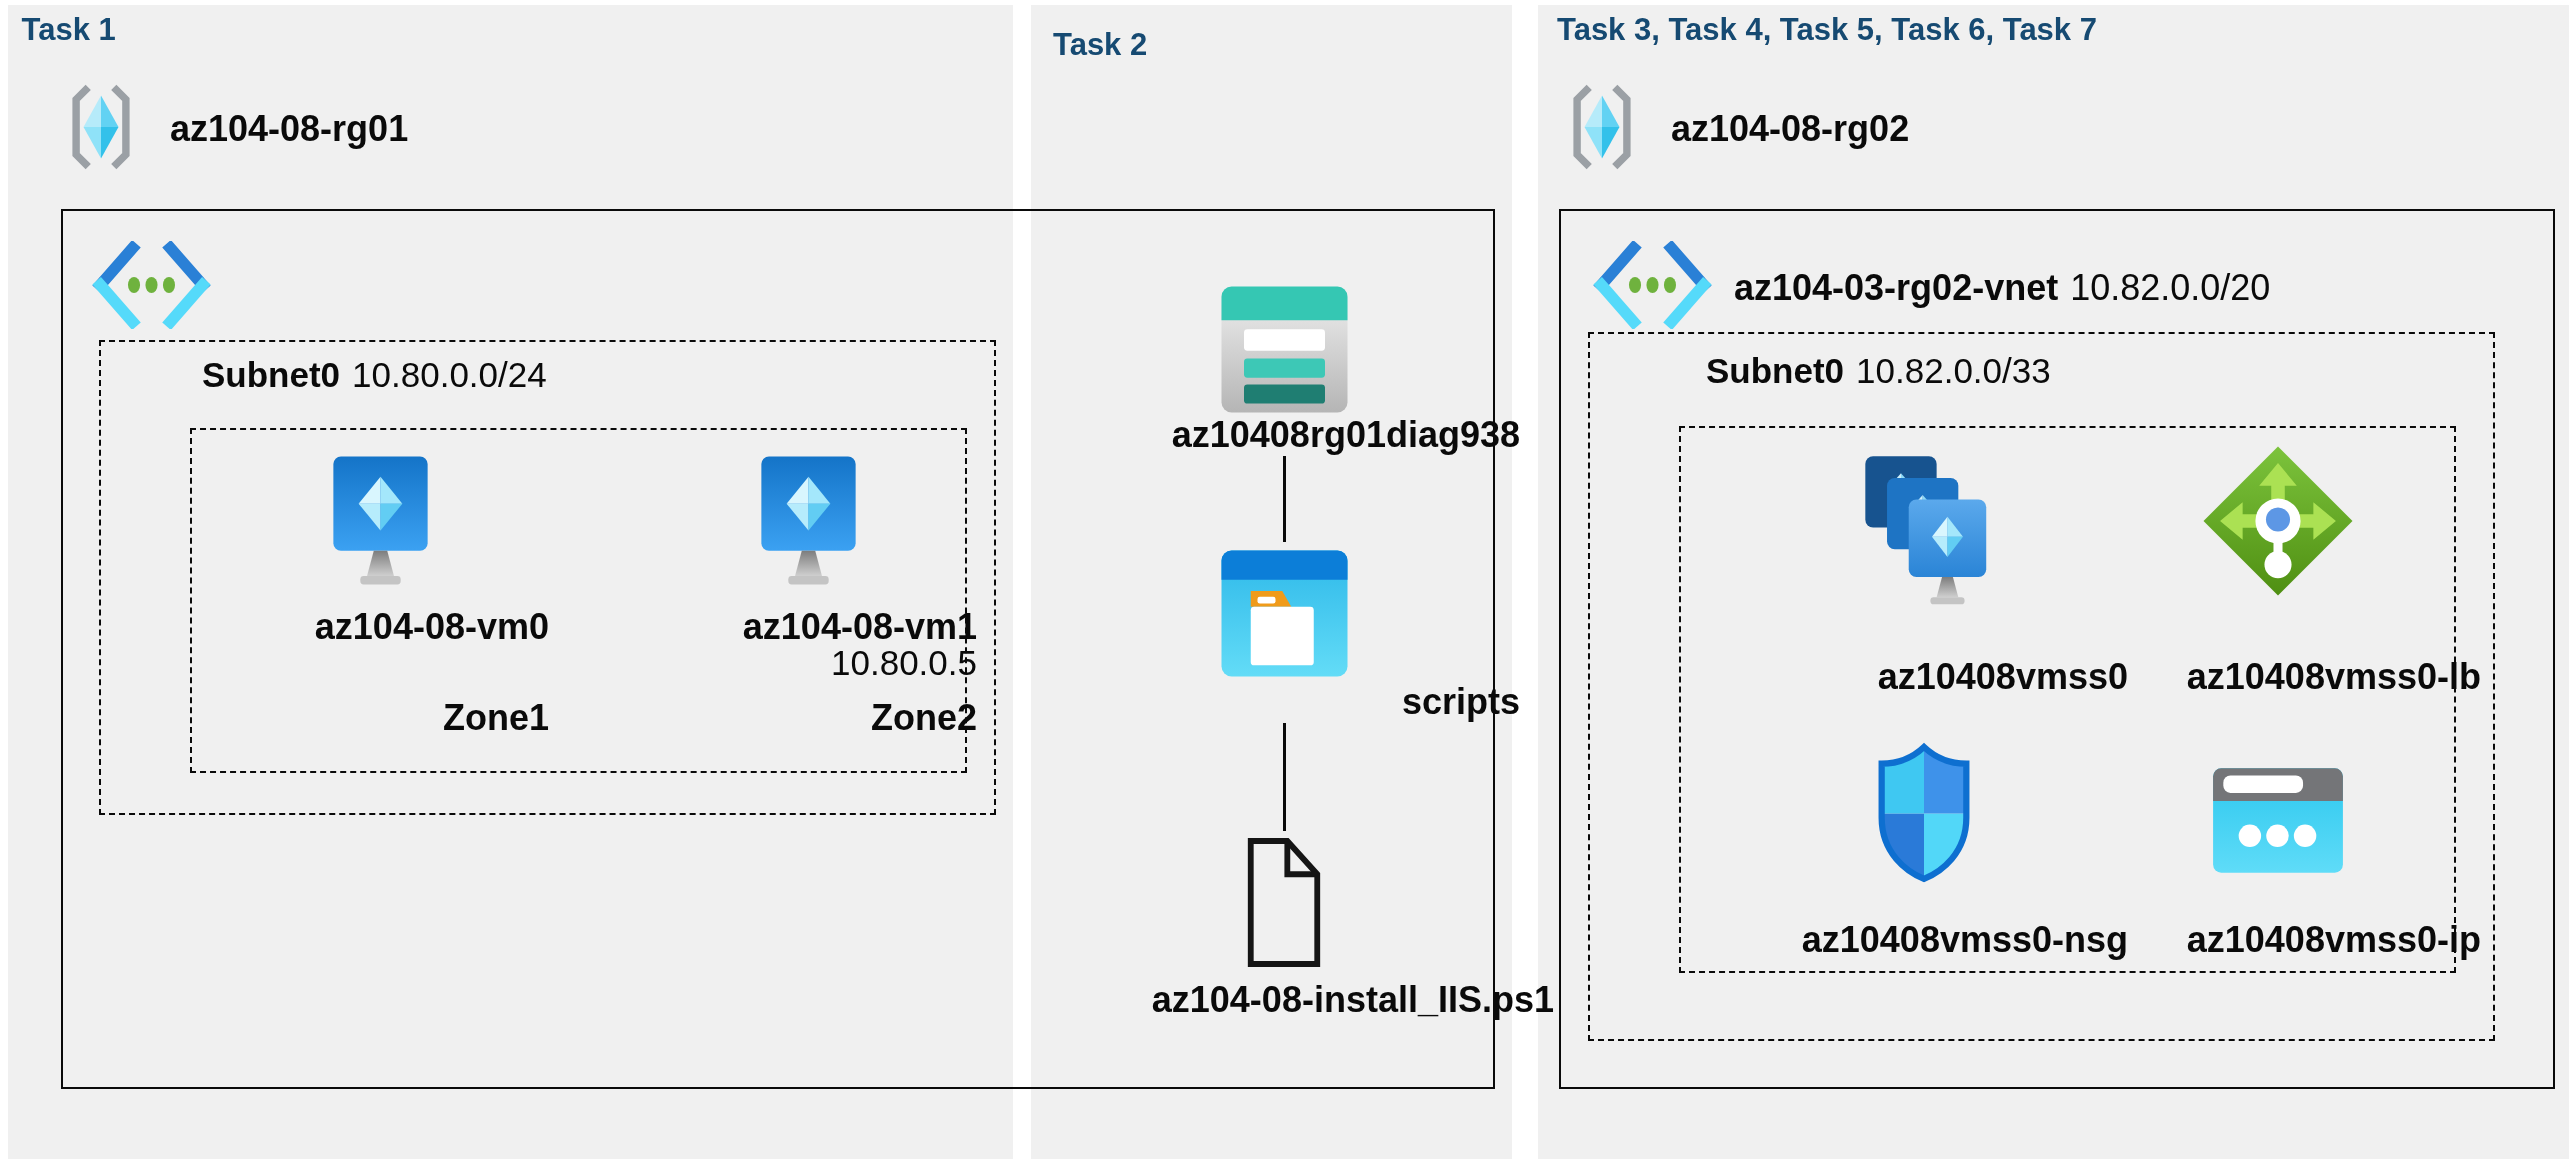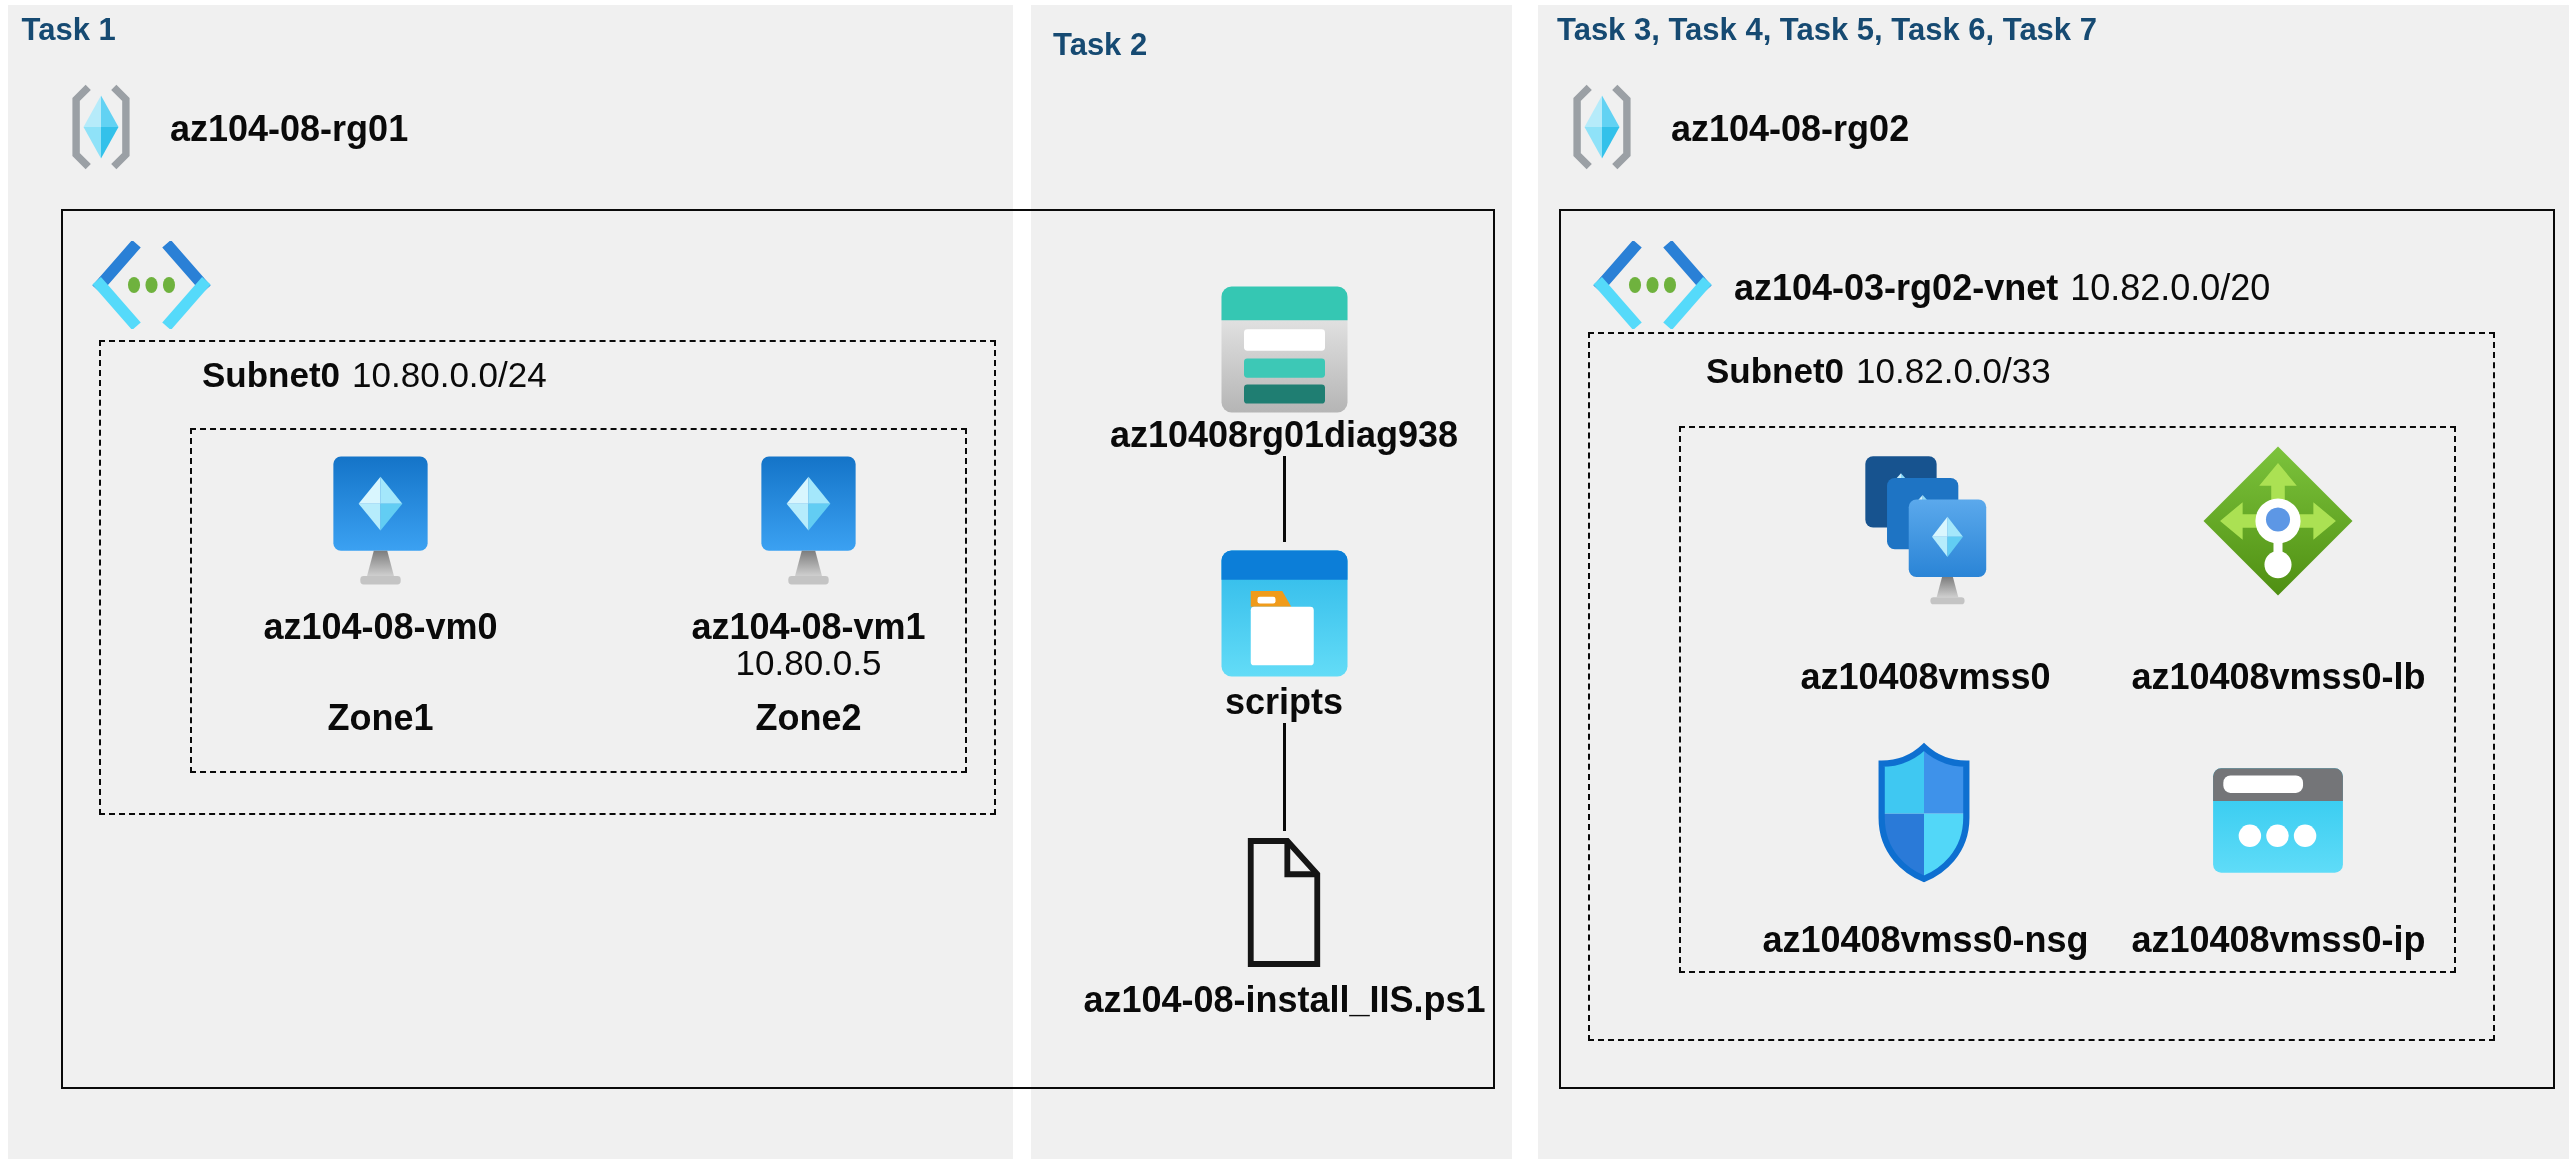--- a/index.html
+++ b/index.html
@@ -5,21 +5,21 @@
   html,body{margin:0;padding:0;background:#fff;}
   body{font-family:"Liberation Sans",sans-serif;}
   #canvas{position:relative;width:2576px;height:1166px;background:#ffffff;overflow:hidden;}
   .panel{position:absolute;top:5.4px;height:1154px;background:#f0f0f0;}
   .hdr{position:absolute;font-size:31px;font-weight:700;color:#164a72;white-space:nowrap;}
   .box{position:absolute;border:2.7px solid #0a0a0a;box-sizing:border-box;}
   .dash{position:absolute;border:2.7px dashed #0a0a0a;box-sizing:border-box;}
   .lbl{position:absolute;font-size:36px;font-weight:700;color:#0a0a0a;line-height:44px;white-space:nowrap;text-align:right;}
   .lbl2{position:absolute;font-size:35px;font-weight:400;color:#0a0a0a;line-height:42px;white-space:nowrap;}
   .cidr{font-weight:400;margin-left:12px;}
-  .ctr{text-align:center;}
+  .ctr{text-align:right;}
   .vline{position:absolute;width:2.7px;background:#0a0a0a;}
   .icon{position:absolute;}
 </style>
 </head>
 <body>
 
 <div id="canvas">
 
   <div class="panel" style="left:8px;width:1005px;"></div>
   <div class="panel" style="left:1031px;width:481px;"></div>

